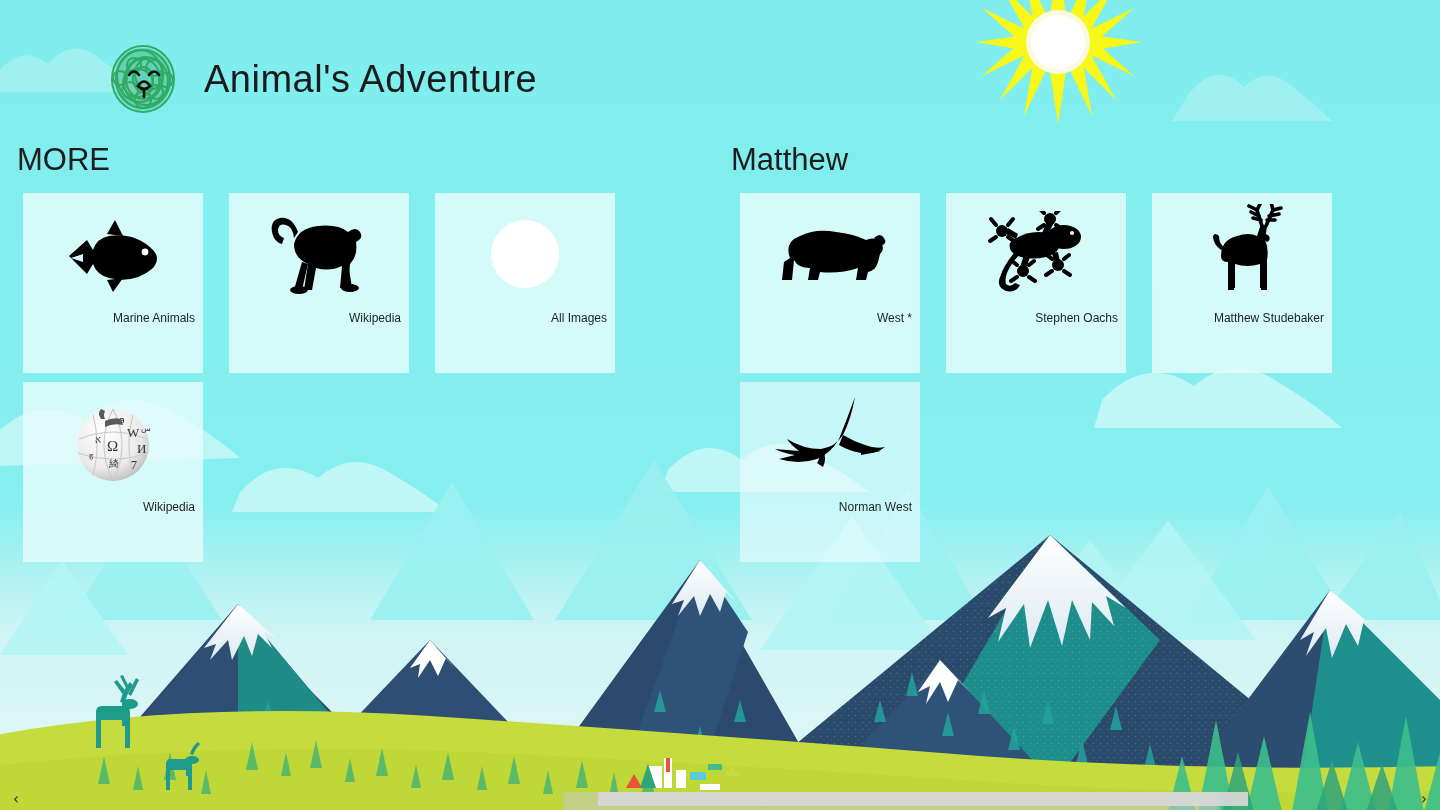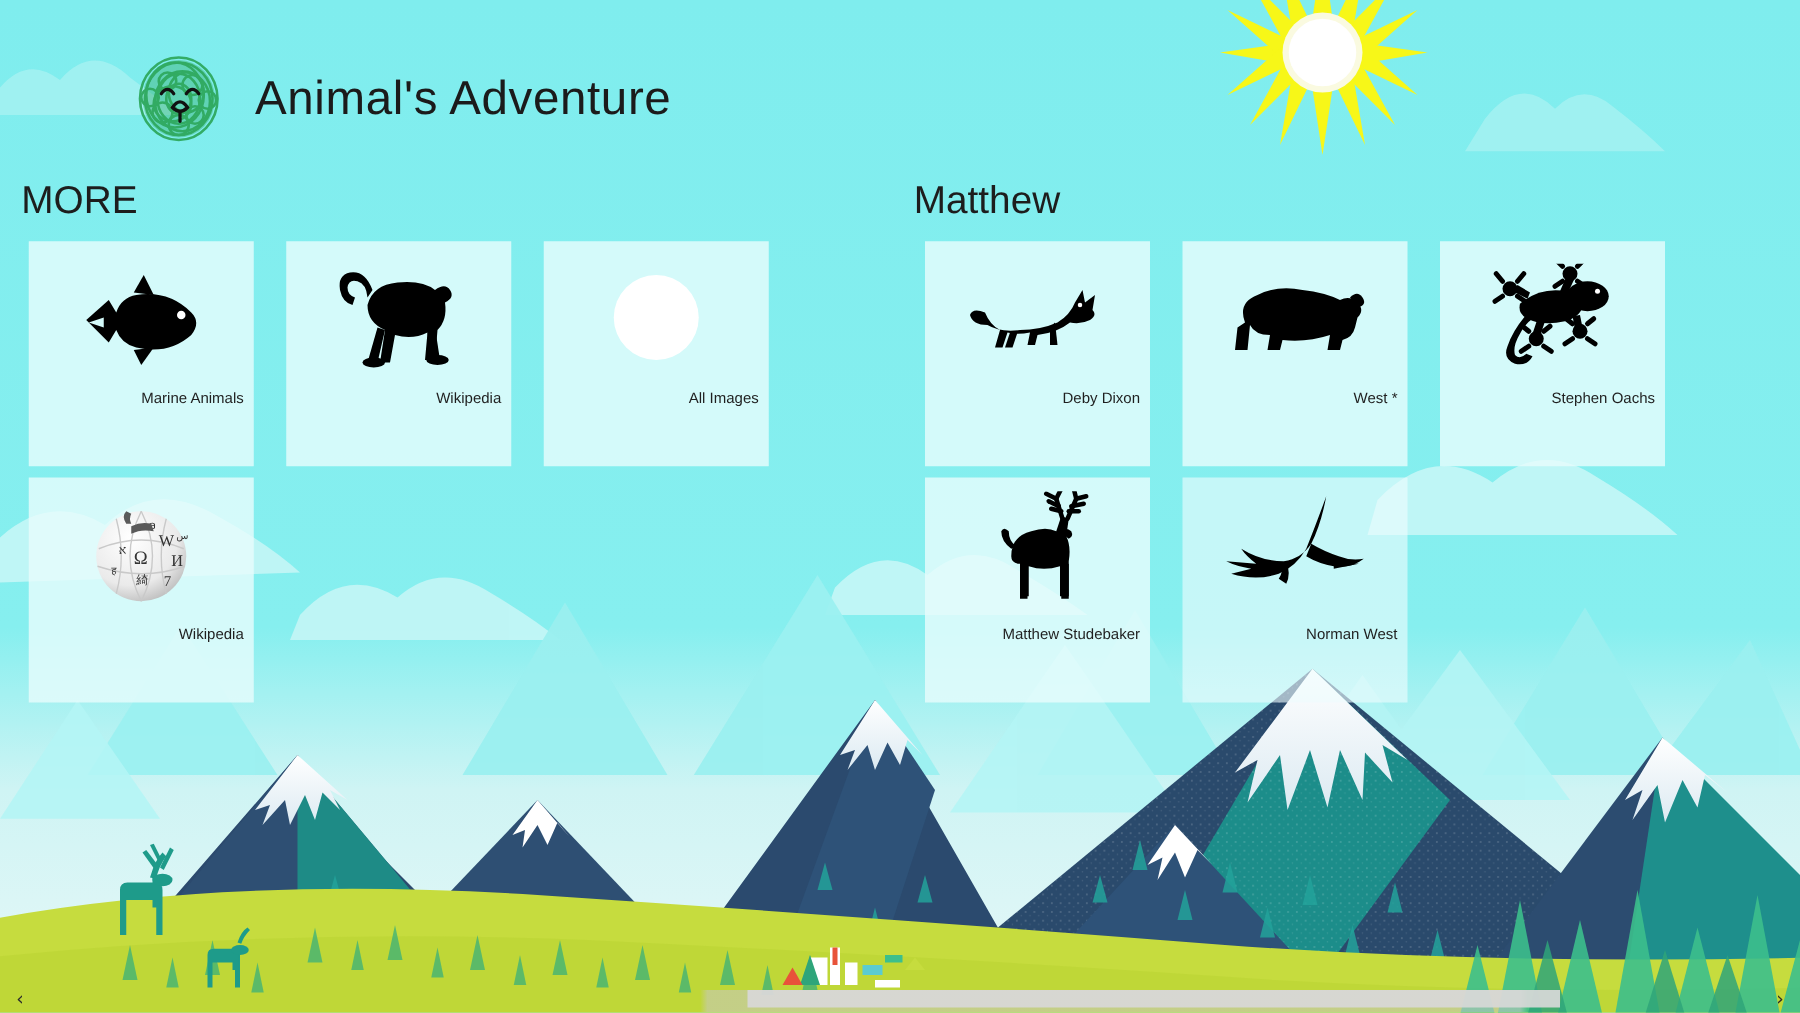--- a/index.html
+++ b/index.html
@@ -385,34 +385,20 @@
         </svg>
       </div>
       <div class="caption">Wikipedia</div>
     </div>
 
   </div>
 
   <div class="grid" id="grid-images">
 
 
-    <div class="tile">
-      <div class="art">
-        <svg width="120" height="72" viewBox="0 0 120 72">
-          <path fill="#000" d="M18,32 Q8,28 6,34 Q8,42 20,42 Q30,48 46,46
-            Q62,46 76,40 Q86,34 90,24 L96,14 L98,24 L106,18 L104,30
-            Q108,34 102,38 Q94,42 86,40 Q76,48 60,50 L58,58 L52,58 L54,48
-            Q44,50 36,48 L32,60 L26,60 L30,46 Q22,42 18,32 Z"></path>
-          <path fill="#000" d="M74,40 L76,58 L70,58 L70,44 Z"></path>
-          <path fill="#000" d="M44,48 L40,60 L34,60 L38,48 Z"></path>
-          <circle cx="94" cy="26" r="1.8" fill="#fff"></circle>
-        </svg>
-      </div>
-      <div class="caption">Deby Dixon</div>
-    </div>
 
     <div class="tile">
       <div class="art">
         <svg width="120" height="72" viewBox="0 0 120 72">
           <path fill="#000" d="M20,40 Q14,24 30,18 Q46,10 66,14 Q84,16 96,22
             Q104,18 110,24 Q116,30 110,36 L108,44 Q106,52 98,54 L96,62 L86,62
             L88,50 Q70,56 50,54 L48,62 L38,62 L40,50 Q28,50 24,42
             L22,62 L12,62 L14,44 Z"></path>
           <path fill="#000" d="M104,20 q6,-6 10,0 q4,6 -4,8 Z"></path>
         </svg>

